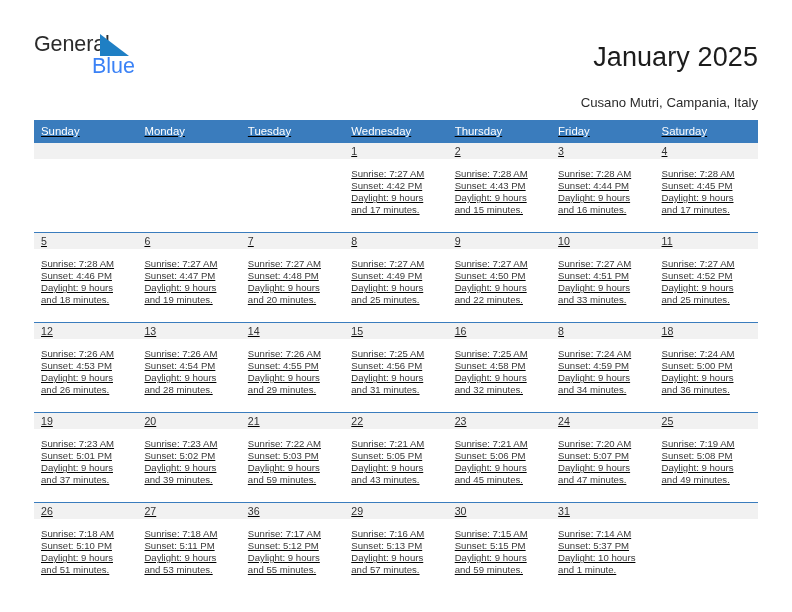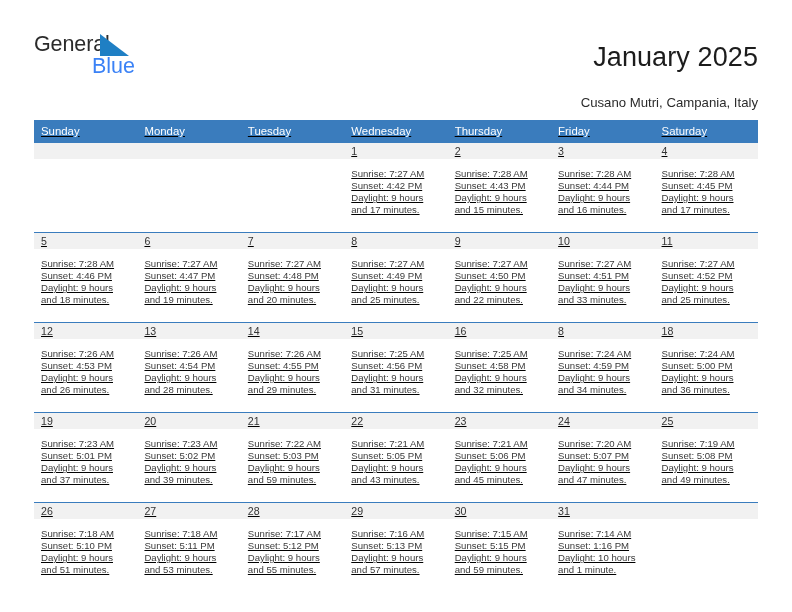--- a/index.html
+++ b/index.html
@@ -433,21 +433,21 @@
         <td>
           <span class="daynum">27</span>
           <div class="lines">
             <div>Sunrise: 7:18 AM</div>
             <div>Sunset: 5:11 PM</div>
             <div>Daylight: 9 hours</div>
             <div>and 53 minutes.</div>
           </div>
         </td>
         <td>
-          <span class="daynum">28</span>
+          <span class="daynum">36</span>
           <div class="lines">
             <div>Sunrise: 7:17 AM</div>
             <div>Sunset: 5:12 PM</div>
             <div>Daylight: 9 hours</div>
             <div>and 55 minutes.</div>
           </div>
         </td>
         <td>
           <span class="daynum">29</span>
           <div class="lines">
@@ -463,21 +463,21 @@
             <div>Sunrise: 7:15 AM</div>
             <div>Sunset: 5:15 PM</div>
             <div>Daylight: 9 hours</div>
             <div>and 59 minutes.</div>
           </div>
         </td>
         <td>
           <span class="daynum">31</span>
           <div class="lines">
             <div>Sunrise: 7:14 AM</div>
-            <div>Sunset: 1:16 PM</div>
+            <div>Sunset: 5:37 PM</div>
             <div>Daylight: 10 hours</div>
             <div>and 1 minute.</div>
           </div>
         </td>
         <td class="empty">
           <span class="daynum"></span>
           <div class="lines">
             <div></div>
             <div></div>
             <div></div>

